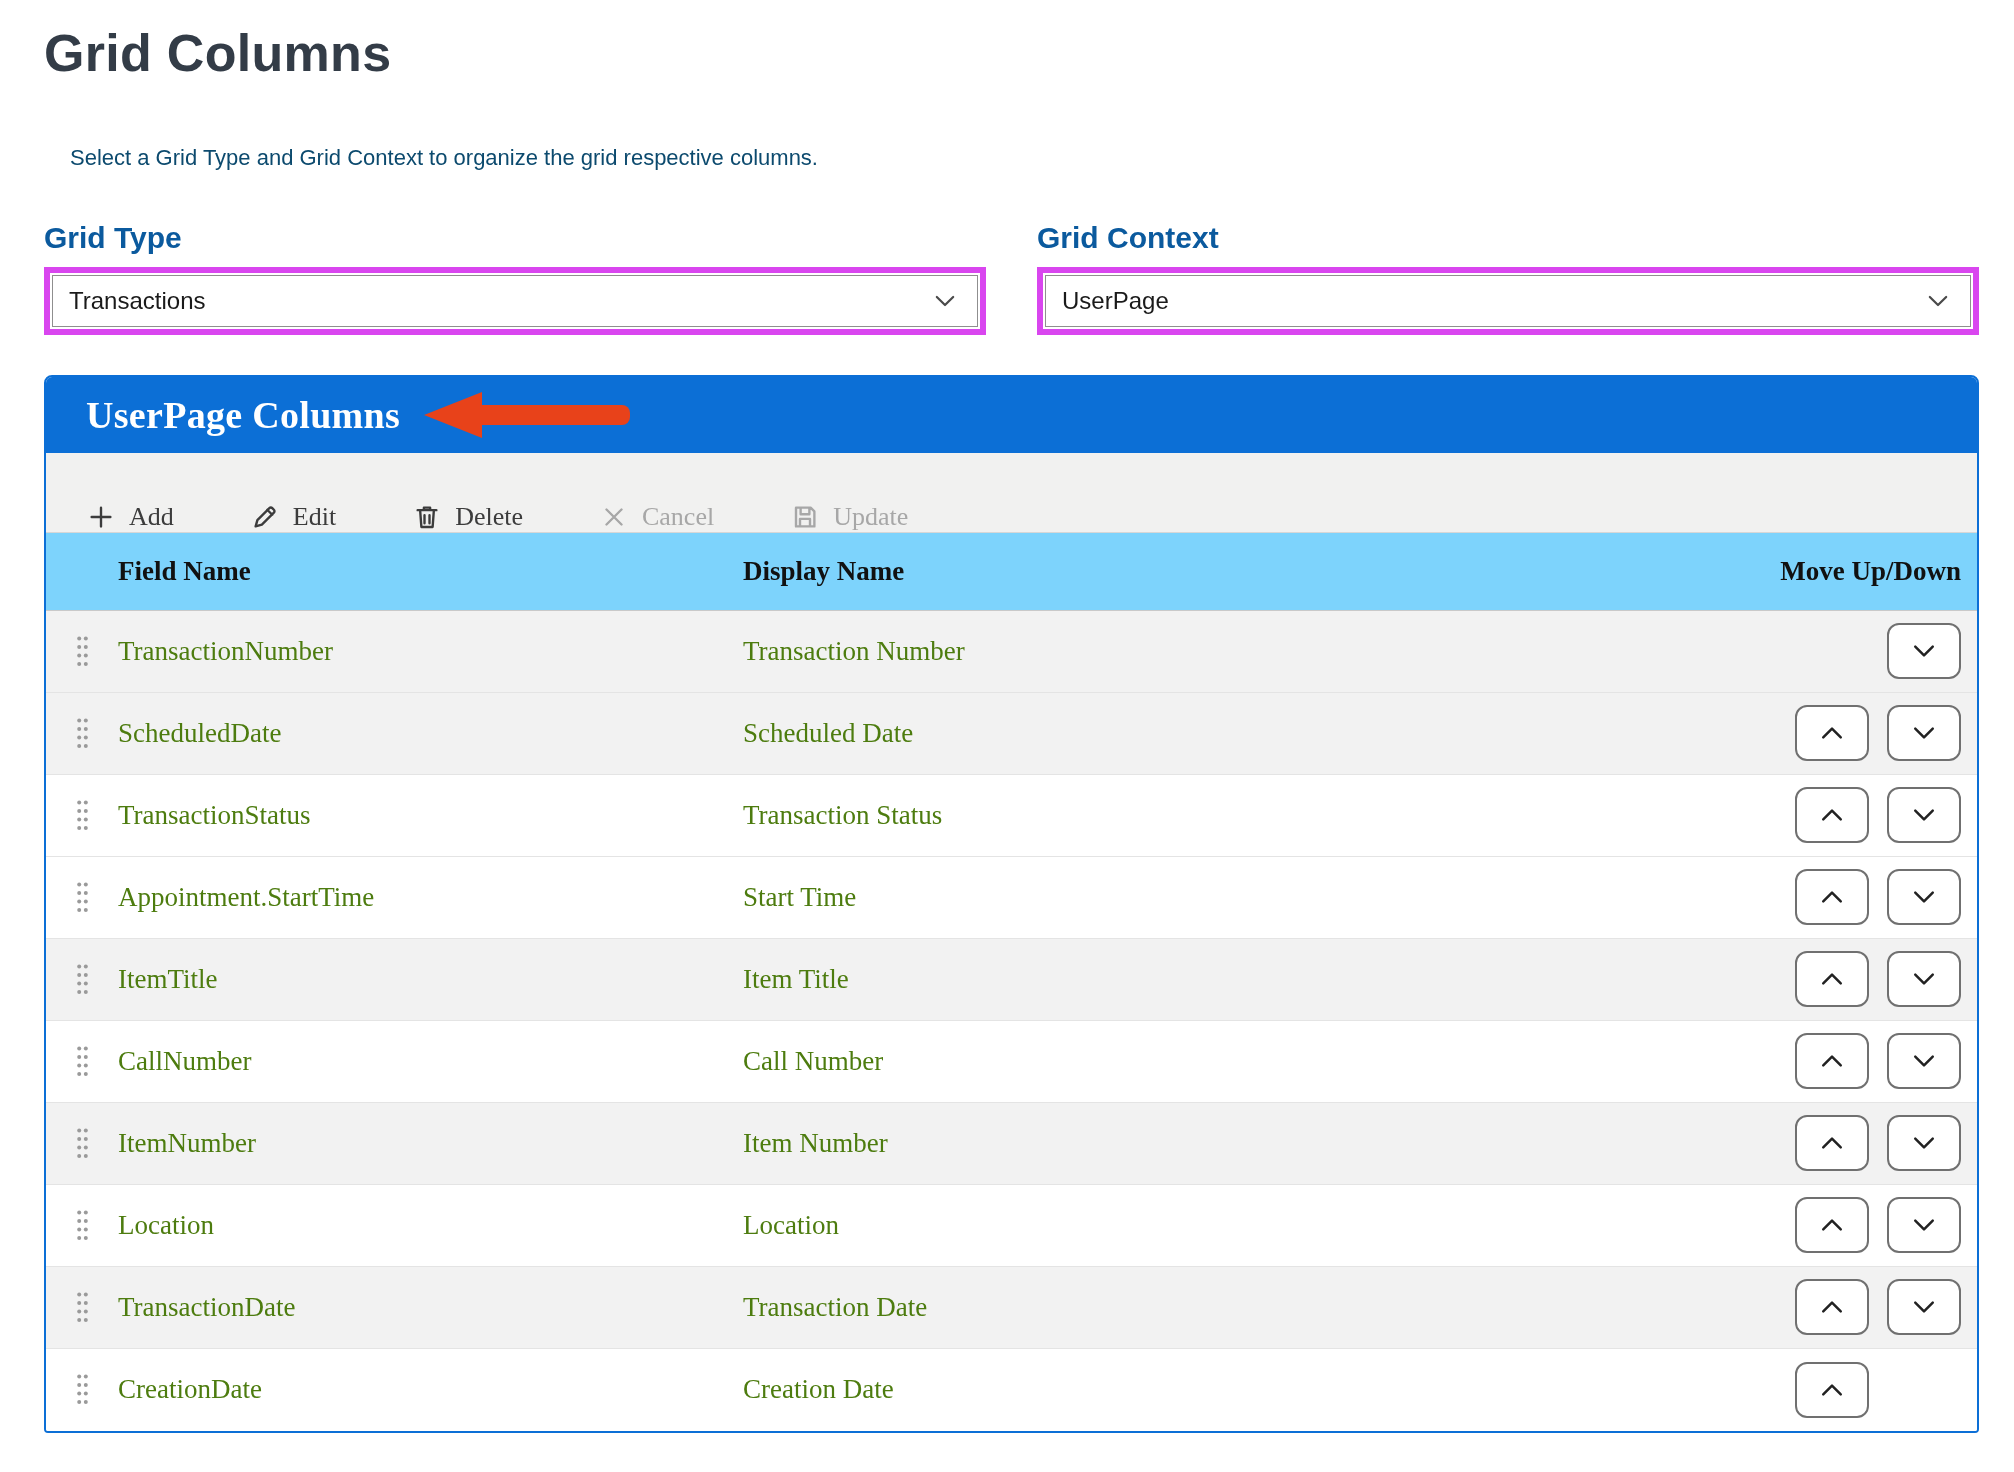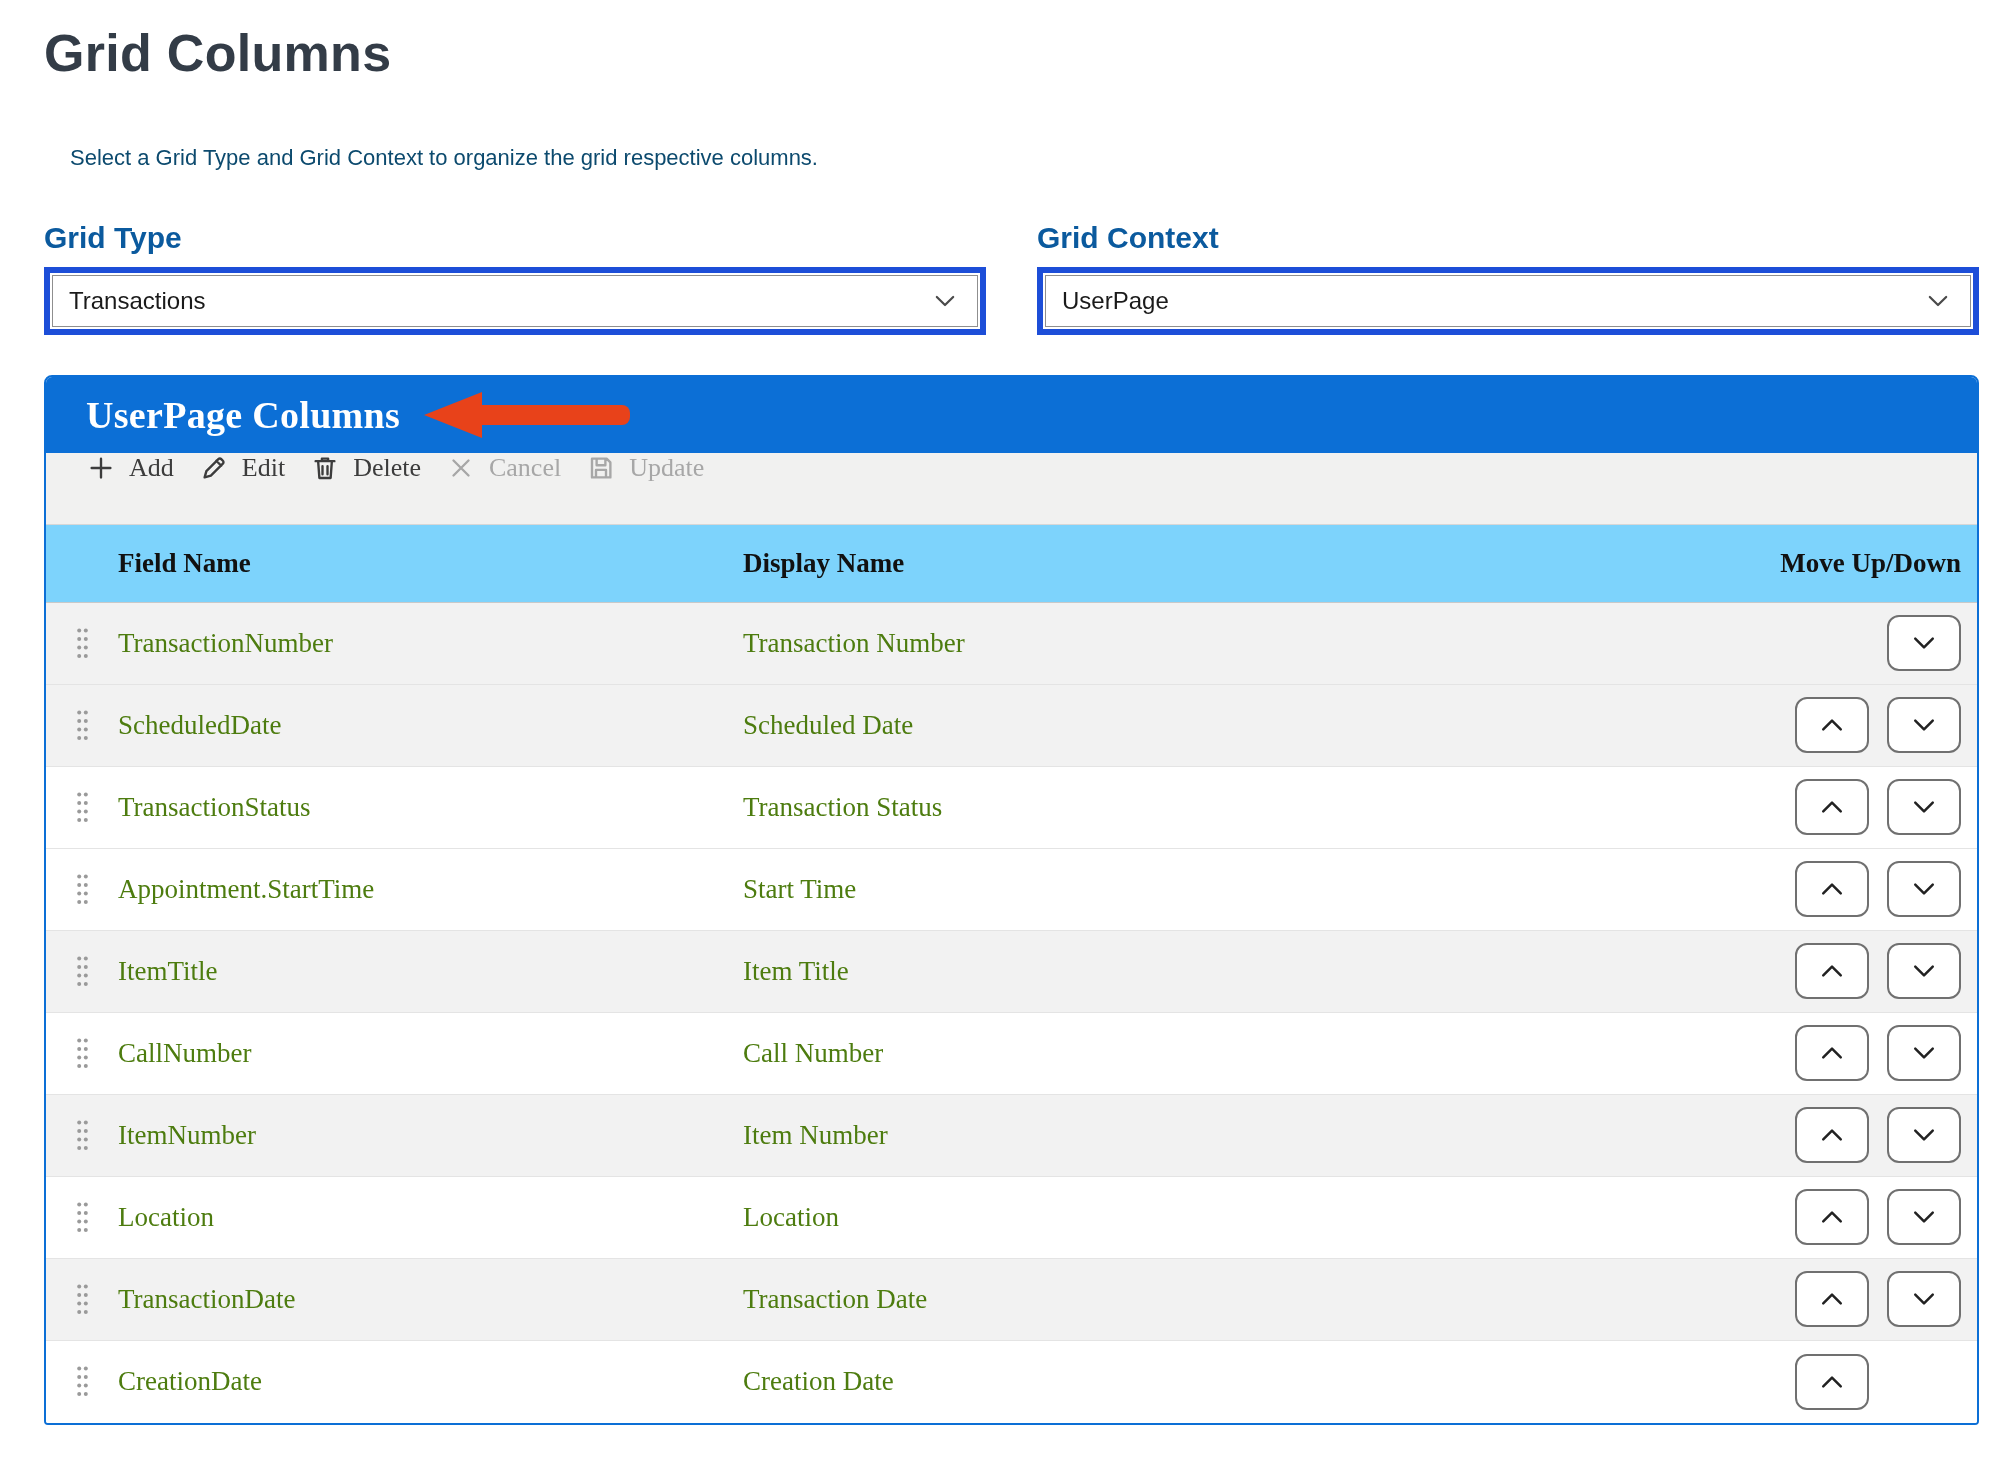--- a/index.html
+++ b/index.html
@@ -31,21 +31,21 @@
   .filters { display: flex; margin-top: 50px; }
   .filter-1 { width: 942px; margin-right: 51px; }
   .filter-2 { flex: 1; }
   .filter-label {
     font-size: 30px;
     font-weight: 700;
     color: #0b5a9e;
   }
   .annotation-box {
     margin-top: 12px;
-    border: 6px solid #1d4ed8;
+    border: 6px solid #d946ef;
     padding: 2px;
     background: #fff;
   }
   .dropdown {
     height: 52px;
     border: 1px solid #8f8f8f;
     background: #fff;
     display: flex;
     align-items: center;
     justify-content: space-between;
@@ -75,26 +75,26 @@
     color: #ffffff;
     font-size: 38px;
     font-weight: 700;
     letter-spacing: 0.3px;
   }
   .annotation-arrow { margin-left: 22px; display: flex; align-items: center; }
   .annotation-arrow svg { width: 212px; height: 52px; display: block; }
 
   
   .toolbar {
-    height: 72px;
+    height: 80px;
     background: #f1f1f0;
     border-bottom: 1px solid #d7d7d7;
     display: flex;
-    align-items: flex-start;
-    gap: 25px;
+    align-items: flex-end;
+    gap: 76px;
     padding-left: 40px;
   }
   button.tb {
     display: flex;
     align-items: center;
     gap: 13px;
     background: none;
     border: none;
     padding: 0;
     font-family: inherit;

